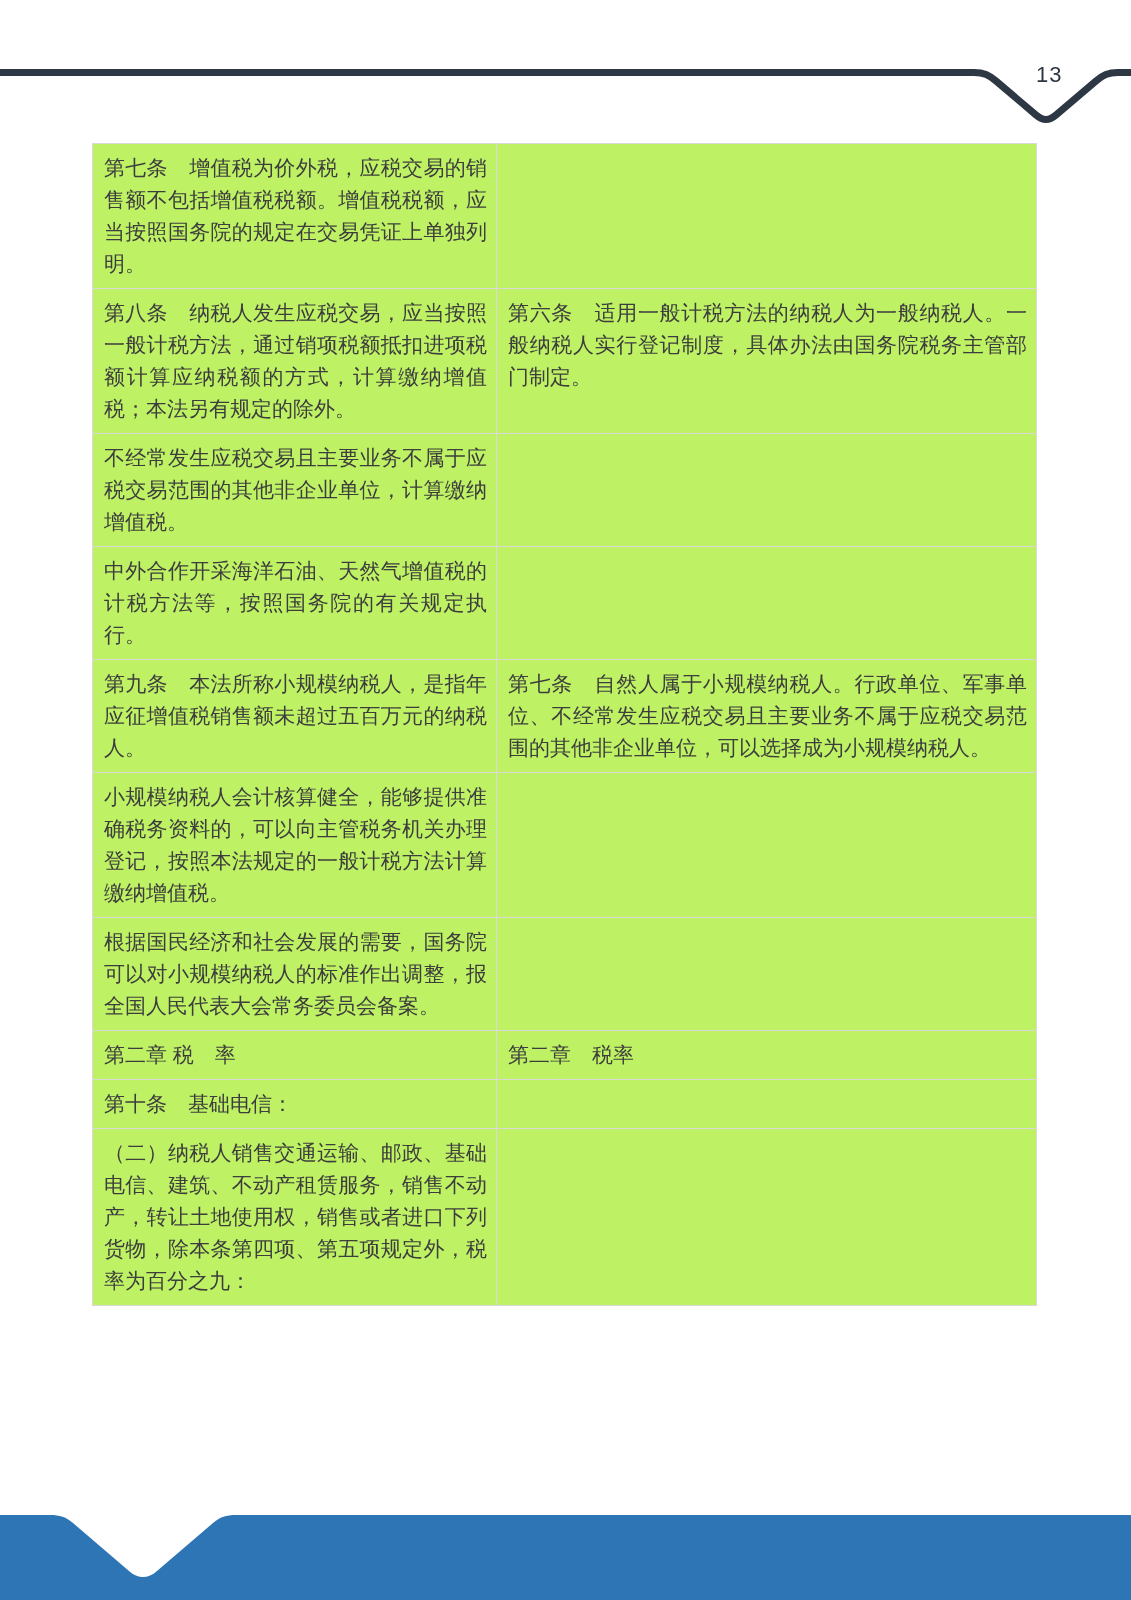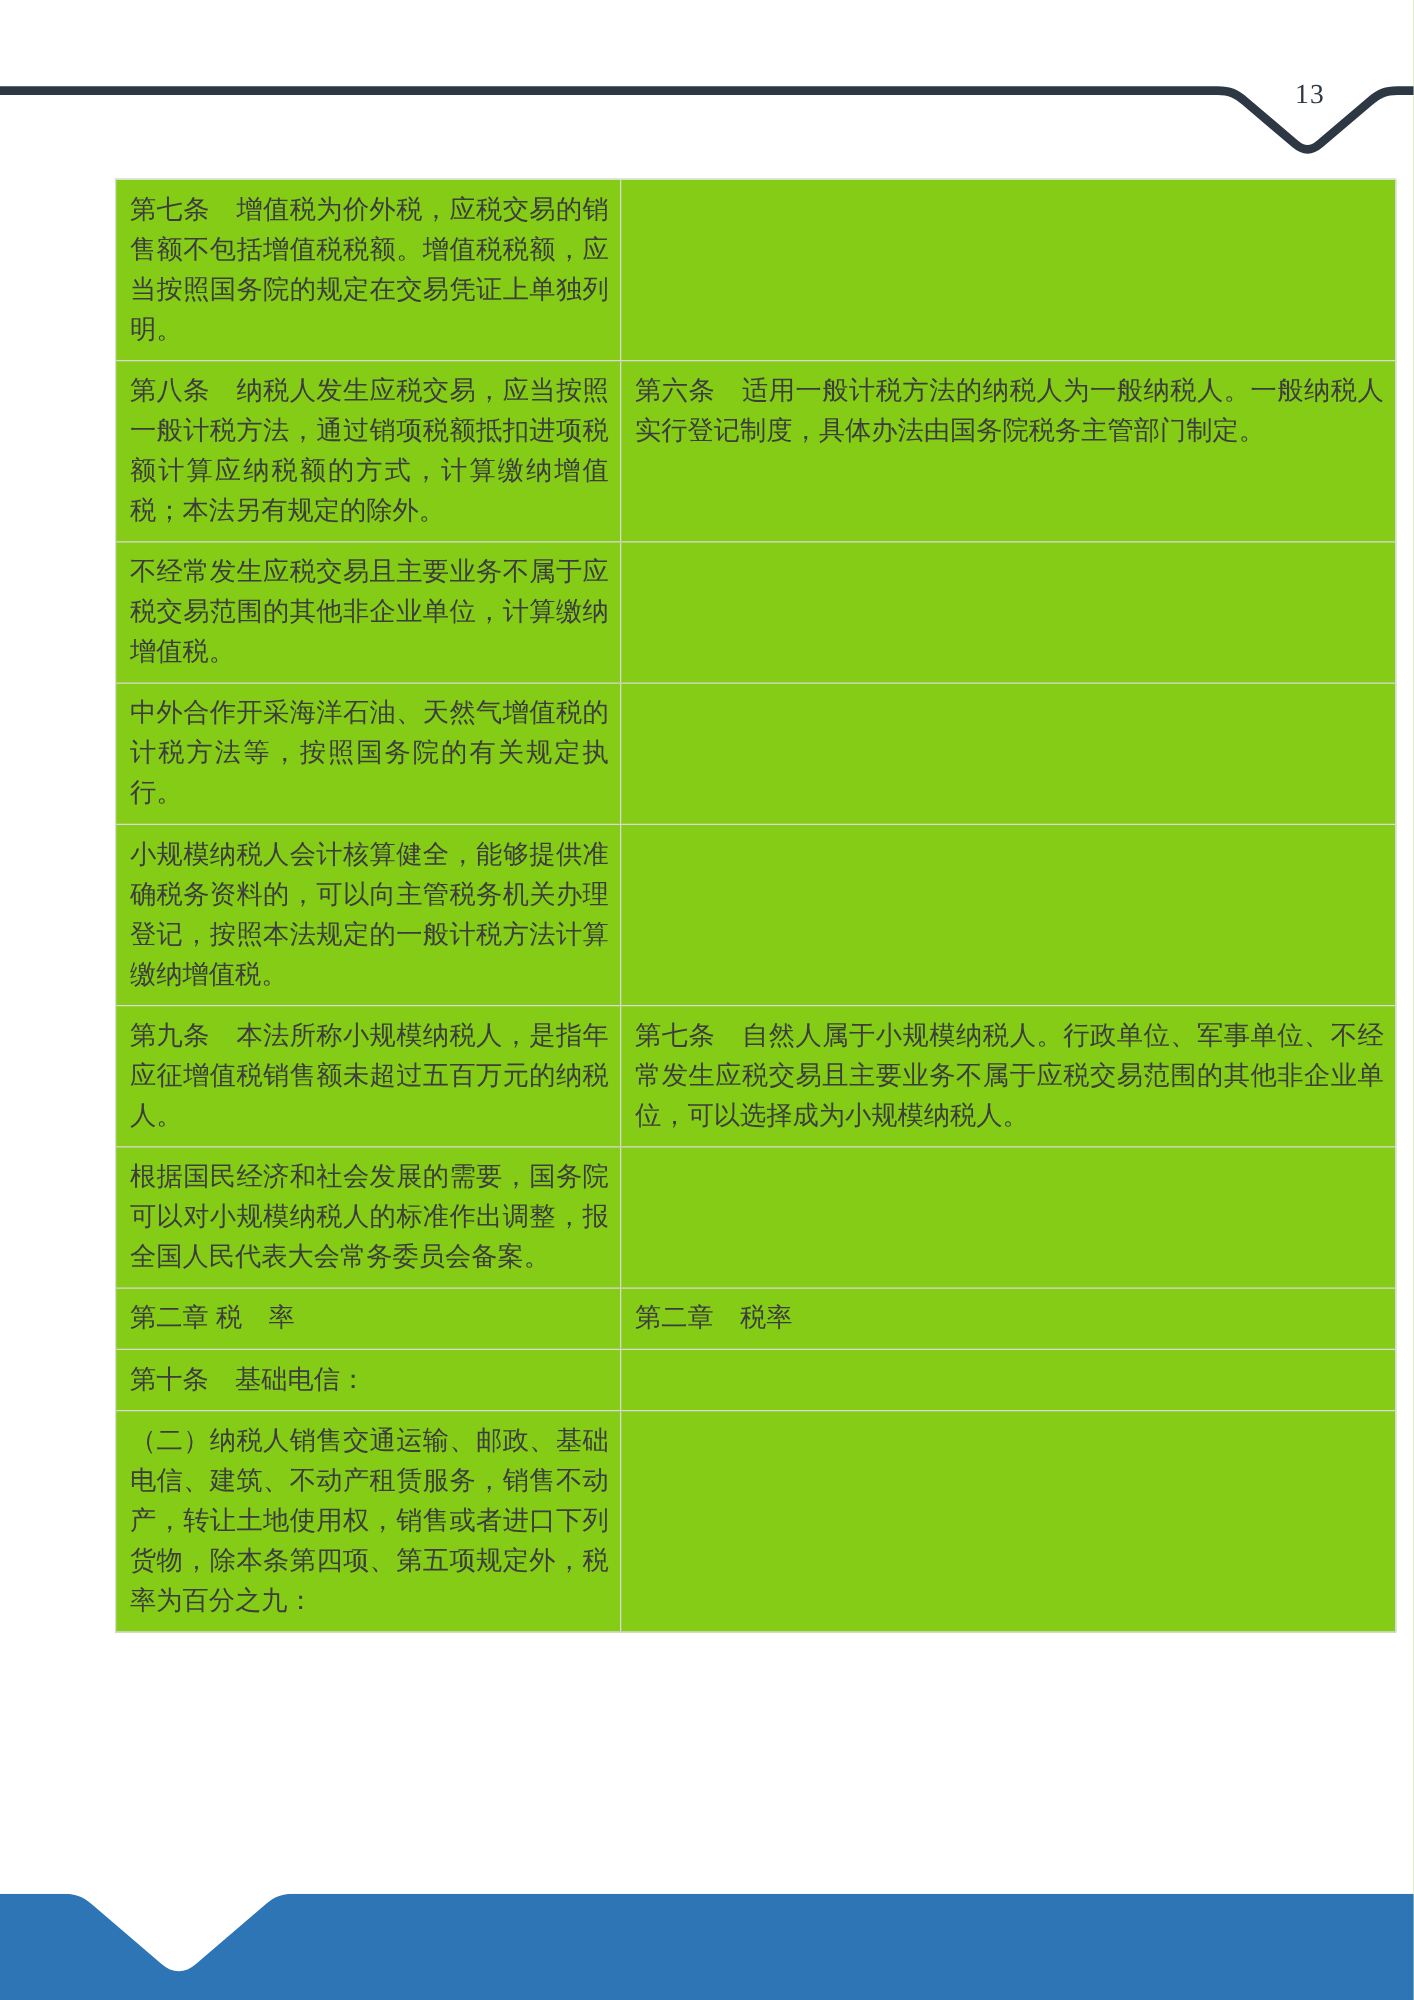--- a/index.html
+++ b/index.html
@@ -11,33 +11,33 @@
     font-family: "Liberation Sans", sans-serif;
   }
   .header-line {
     position: absolute; left: 0; top: 0;
     width: 1131px; height: 140px;
     display: block;
   }
   .page-number {
     position: absolute;
     left: 1036px; top: 62px;
-    font-family: Liberation Serif, serif;
+    font-family: Liberation Sans, sans-serif;
     font-size: 22px;
     color: #2e3744;
     letter-spacing: 1px;
   }
   .comparison-table {
     position: absolute;
     left: 92px; top: 143px;
-    width: 1025px;
+    width: 945px;
     box-sizing: border-box;
     border: 1px solid #d9d9d9;
     border-bottom: none;
-    background: #84cc16;
+    background: #bef264;
   }
   .t-row {
     display: flex;
     align-items: stretch;
     border-bottom: 1px solid #d9d9d9;
   }
   .t-cell {
     font-size: 21px;
     line-height: 32px;
     color: #3d3d3d;
@@ -85,27 +85,27 @@
       <div class="t-cell left">不经常发生应税交易且主要业务不属于应税交易范围的其他非企业单位，计算缴纳增值税。</div>
       <div class="t-cell right"></div>
     </div>
 
     <div class="t-row">
       <div class="t-cell left">中外合作开采海洋石油、天然气增值税的计税方法等，按照国务院的有关规定执行。</div>
       <div class="t-cell right"></div>
     </div>
 
     <div class="t-row">
-      <div class="t-cell left">小规模纳税人会计核算健全，能够提供准确税务资料的，可以向主管税务机关办理登记，按照本法规定的一般计税方法计算缴纳增值税。</div>
-      <div class="t-cell right"></div>
+      <div class="t-cell left">第九条　本法所称小规模纳税人，是指年应征增值税销售额未超过五百万元的纳税人。</div>
+      <div class="t-cell right">第七条　自然人属于小规模纳税人。行政单位、军事单位、不经常发生应税交易且主要业务不属于应税交易范围的其他非企业单位，可以选择成为小规模纳税人。</div>
     </div>
 
     <div class="t-row">
-      <div class="t-cell left">第九条　本法所称小规模纳税人，是指年应征增值税销售额未超过五百万元的纳税人。</div>
-      <div class="t-cell right">第七条　自然人属于小规模纳税人。行政单位、军事单位、不经常发生应税交易且主要业务不属于应税交易范围的其他非企业单位，可以选择成为小规模纳税人。</div>
+      <div class="t-cell left">小规模纳税人会计核算健全，能够提供准确税务资料的，可以向主管税务机关办理登记，按照本法规定的一般计税方法计算缴纳增值税。</div>
+      <div class="t-cell right"></div>
     </div>
 
     <div class="t-row">
       <div class="t-cell left">根据国民经济和社会发展的需要，国务院可以对小规模纳税人的标准作出调整，报全国人民代表大会常务委员会备案。</div>
       <div class="t-cell right"></div>
     </div>
 
     <div class="t-row">
       <div class="t-cell left">第二章 税　率</div>
       <div class="t-cell right">第二章　税率</div>

